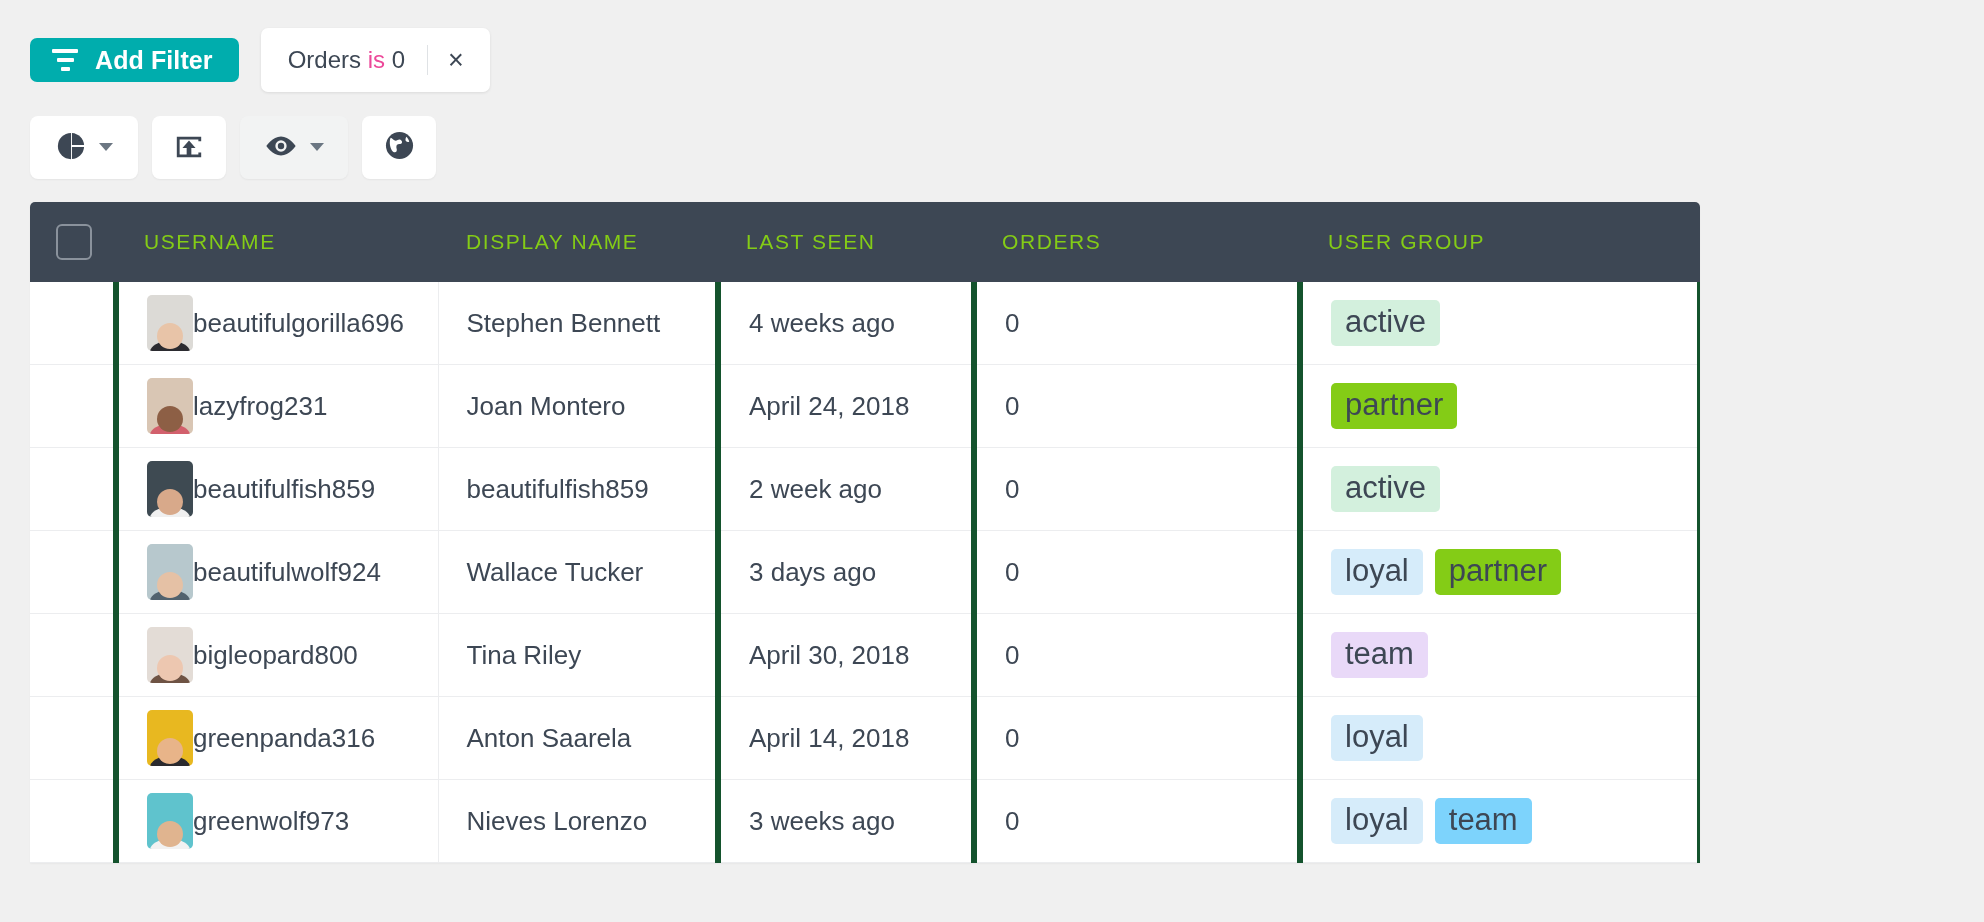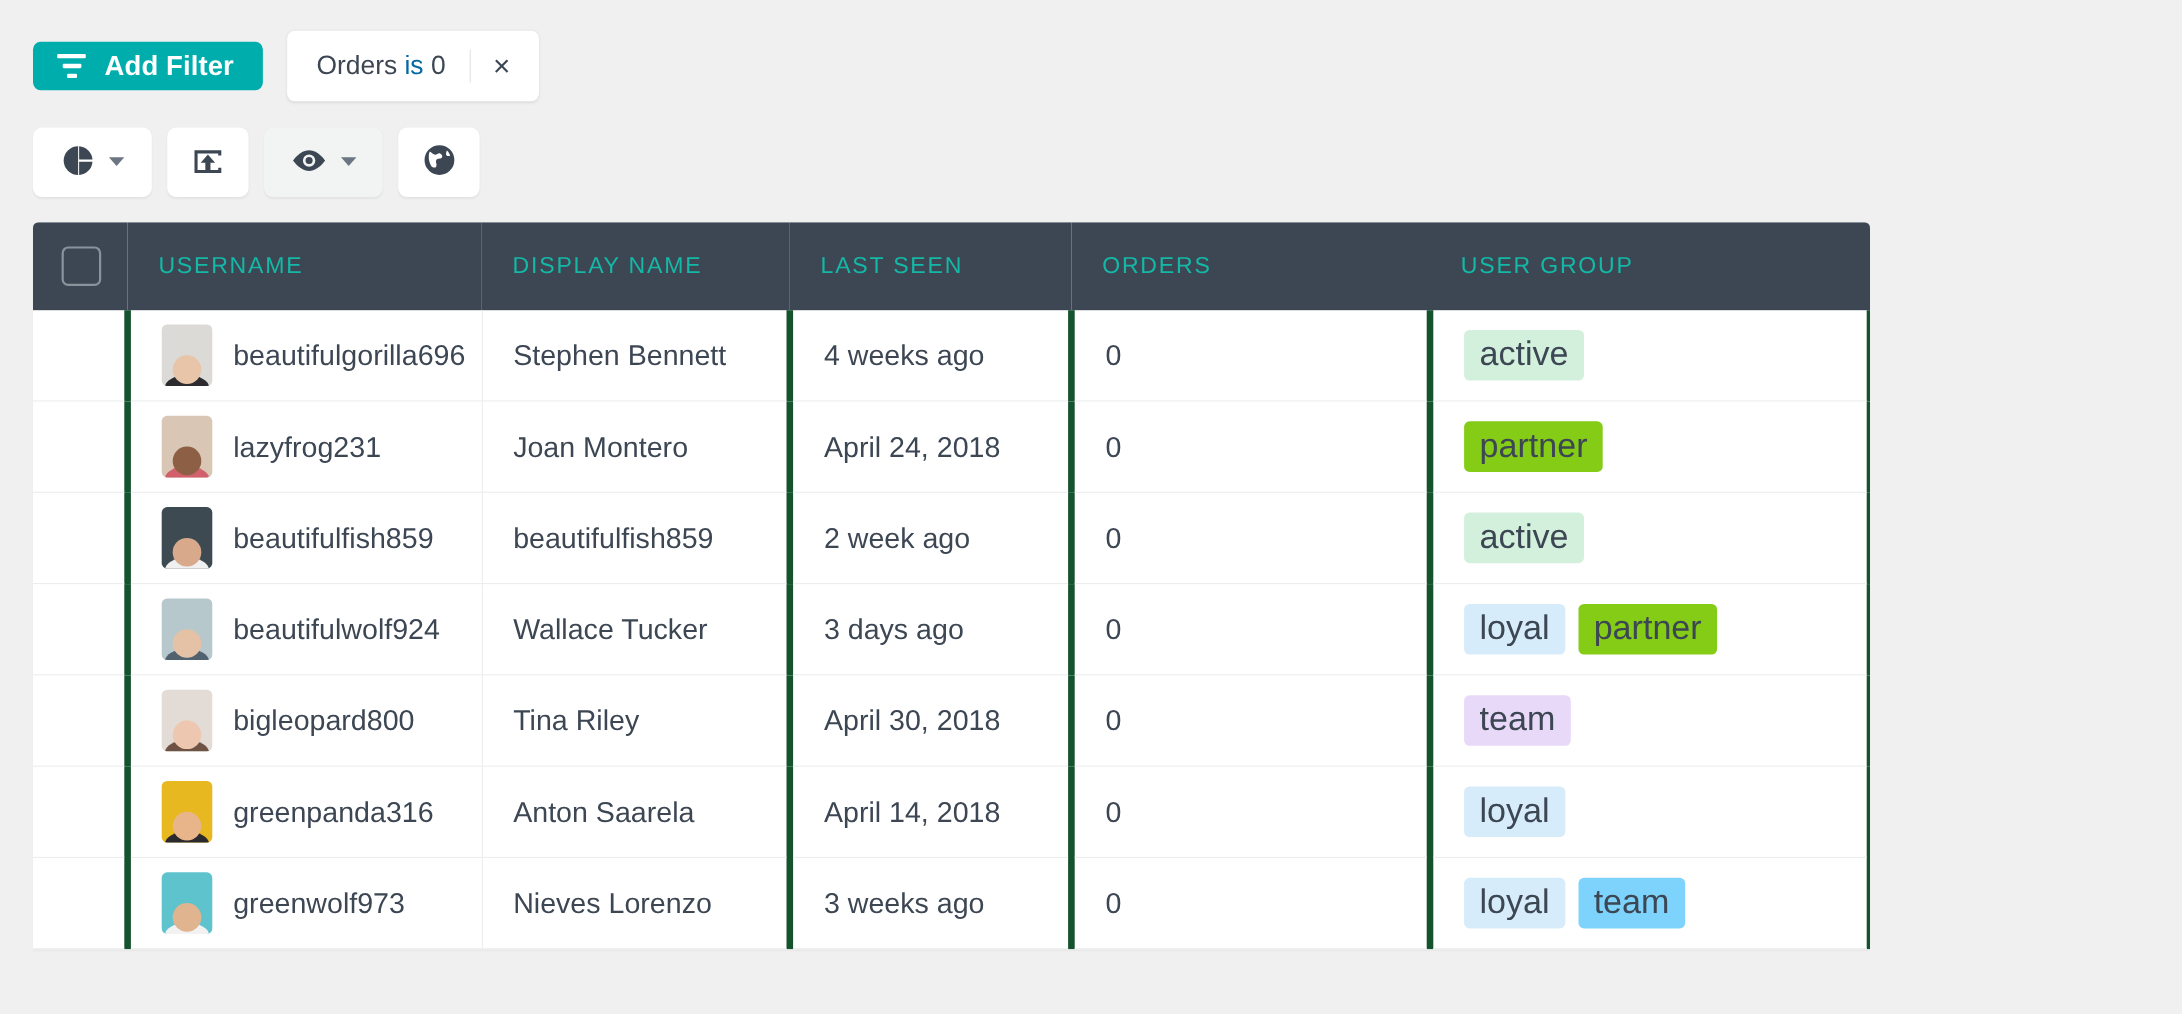--- a/index.html
+++ b/index.html
@@ -60,21 +60,21 @@
     align-items: center;
     background: #ffffff;
     border-radius: 7px;
     height: 64px;
     padding: 0 22px 0 27px;
     font-size: 24px;
     box-shadow: 0 1px 3px rgba(0,0,0,.09);
     cursor: default;
   }
   .chip-text { white-space: pre; color: #3d4754; }
-  .chip-op { color: #0369a1; }
+  .chip-op { color: #ec4899; }
   .chip-sep {
     width: 1px;
     height: 30px;
     background: #dfe2e5;
     margin: 0 16px 0 22px;
   }
   .chip-close {
     font-size: 27px;
     line-height: 1;
     color: #3d4754;
@@ -136,21 +136,21 @@
     width: 1670px;
     box-sizing: border-box;
   }
   table {
     border-collapse: collapse;
     width: 100%;
     table-layout: fixed;
   }
   thead tr { background: #3d4754; }
   thead th {
-    color: #14b8a6;
+    color: #84cc16;
     font-size: 21px;
     font-weight: normal;
     text-transform: uppercase;
     letter-spacing: 1.6px;
     text-align: left;
     height: 80px;
     padding: 0 0 0 28px;
     font-family: "Liberation Sans Narrow", "Liberation Sans", sans-serif;
     white-space: nowrap;
   }
@@ -172,21 +172,21 @@
     padding: 0 0 0 28px;
     vertical-align: middle;
     overflow: hidden;
     white-space: nowrap;
   }
   tbody td:last-child { border-right: none; }
   tbody td.user-cell {
     padding-left: 28px;
     border-right: 1px solid #ecedef;
   }
-  .user-inner { display: flex; align-items: center; gap: 19px; }
+  .user-inner { display: flex; align-items: center; }
 
   .avatar {
     width: 46px;
     height: 56px;
     border-radius: 5px;
     flex: 0 0 auto;
     background-size: cover;
     position: relative;
     overflow: hidden;
   }

